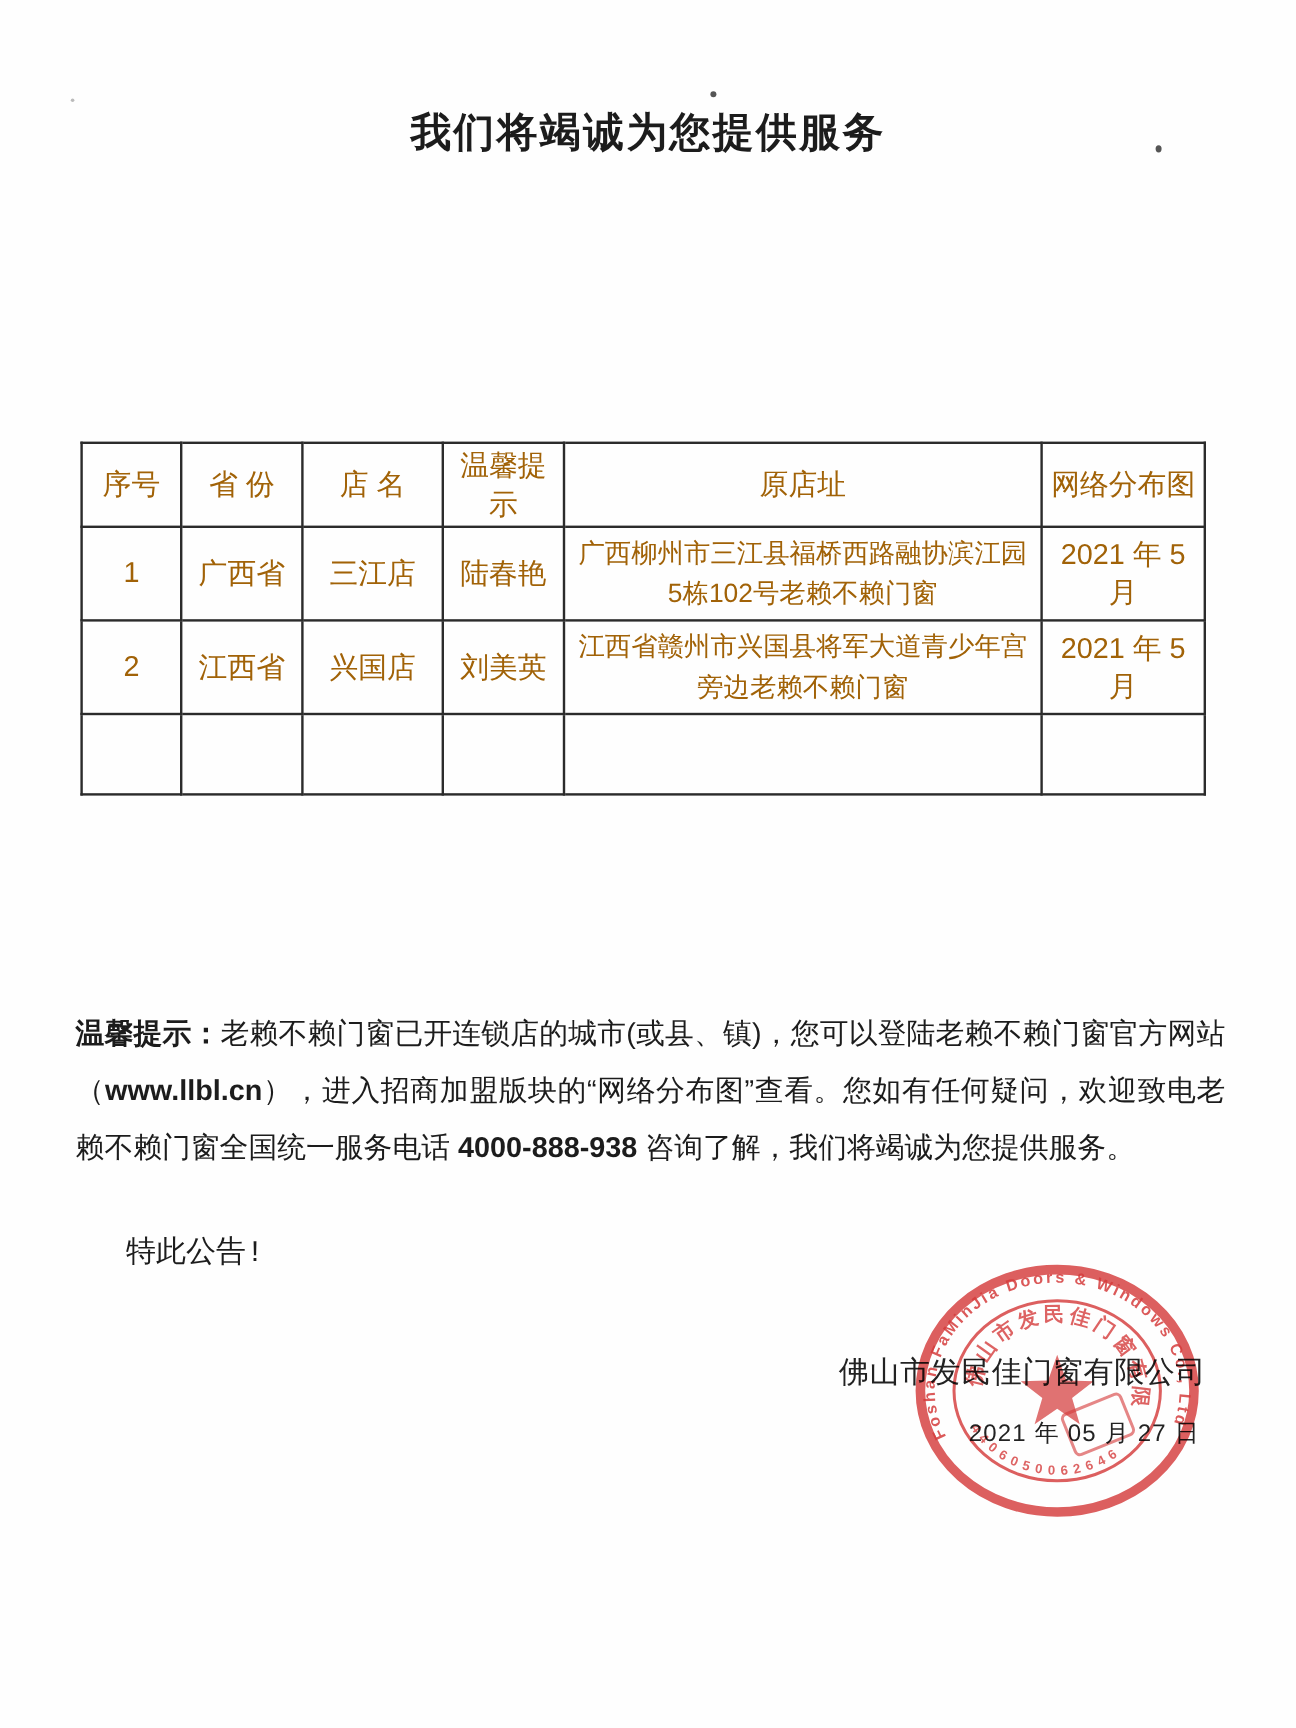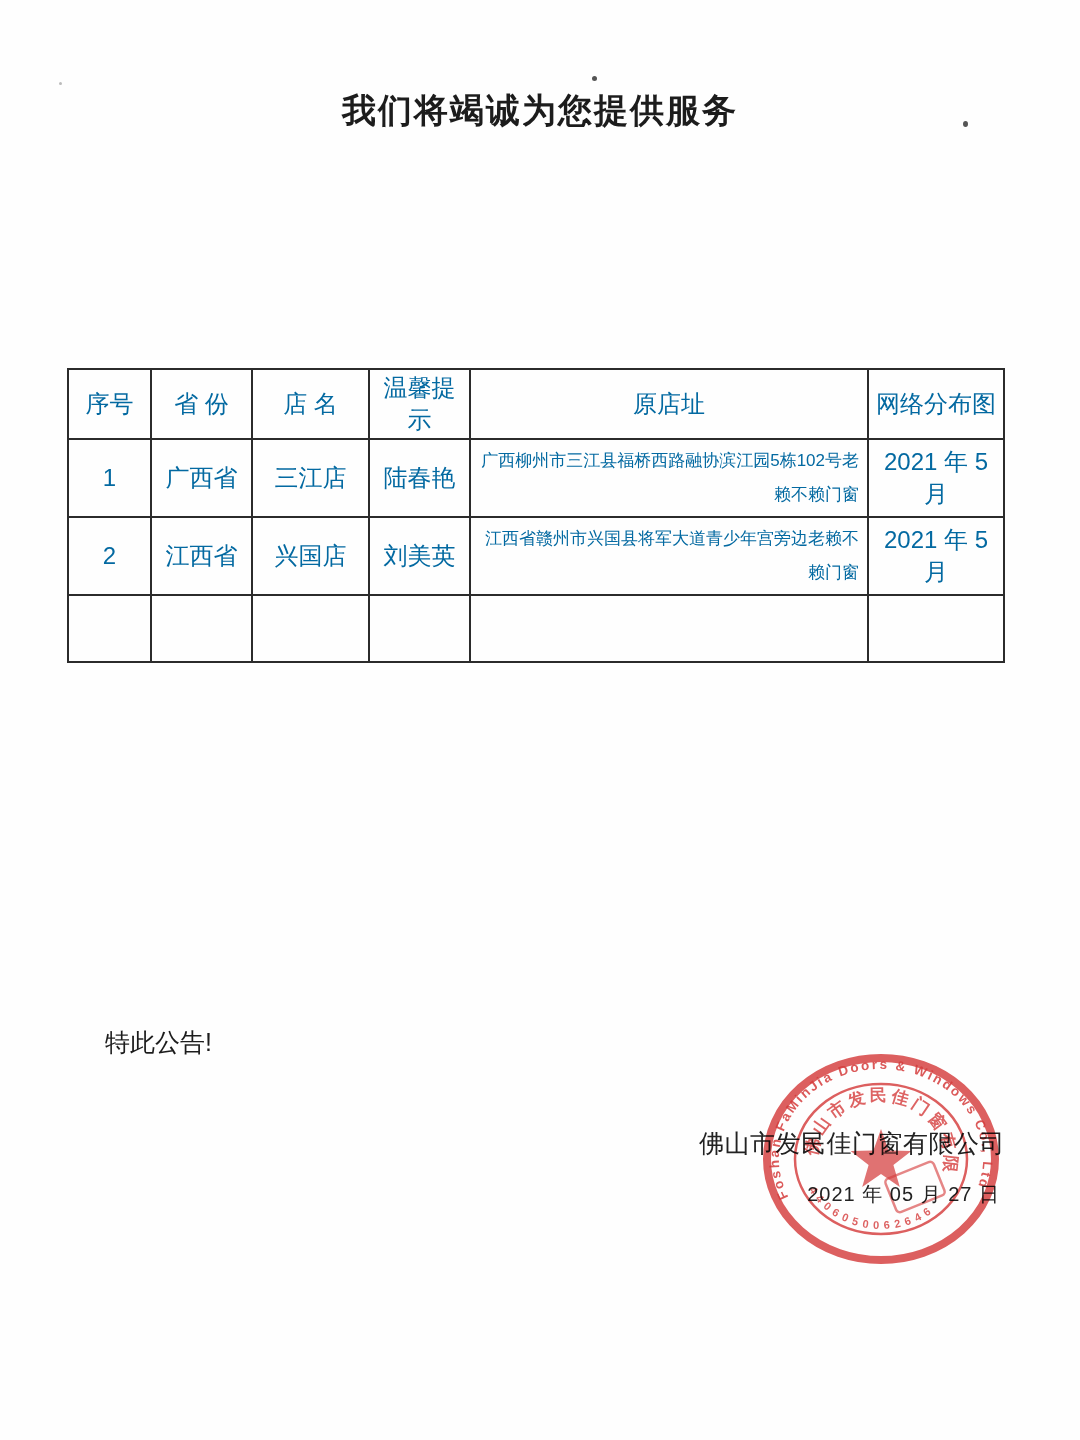--- a/index.html
+++ b/index.html
@@ -15,39 +15,39 @@
     text-align:center; font-size:34px; font-weight:bold; letter-spacing:2px;
   }
   .intro {
     position:absolute; top:146px; left:63px; width:957px;
     font-size:23.5px; line-height:49px; text-align:justify; text-indent:2em;
   }
 
   table.coop {
     position:absolute; top:368px; left:67px; width:936px;
     border-collapse:collapse; table-layout:fixed;
-    font-size:24px; color:#0369a1;
+    font-size:24px; color:#a16207;
   }
   table.coop td, table.coop th {
     border:2px solid #2b2b2b; text-align:center; vertical-align:middle;
     font-weight:normal; padding:2px 4px; overflow:hidden;
   }
-  table.coop .c-addr { text-align:right; font-size:17px; line-height:34px; padding:4px 8px; }
+  table.coop .c-addr { text-align:center; font-size:22px; line-height:34px; padding:4px 8px; }
   tr.hdr   { height:64px; }
   tr.r1    { height:76px; }
   tr.r2    { height:75px; }
   tr.r3    { height:67px; }
 
   .tip {
     position:absolute; top:838px; left:63px; width:958px;
     font-size:24px; line-height:47.5px; text-align:justify;
   }
   .tip b { font-weight:bold; }
 
-  .end-note { position:absolute; top:1026px; left:105px; font-size:25px; }
+  .end-note { position:absolute; top:1026px; left:105px; font-size:25px;font-family:Liberation Mono, monospace; }
 
   .sig-company {
     position:absolute; top:1127px; right:75px;
     font-size:25px; letter-spacing:0.5px; color:#222; z-index:2;
   }
   .sig-date {
     position:absolute; top:1181px; right:80px;
     font-size:20px; letter-spacing:1px; color:#222; z-index:2;
   }
 
@@ -107,20 +107,21 @@
         <td></td>
         <td></td>
         <td></td>
         <td></td>
         <td class="c-addr"></td>
         <td></td>
       </tr>
     </tbody>
   </table>
 
+  <div class="tip"><b>温馨提示：</b><span>老赖不赖门窗已开连锁店的城市(或县、镇)，您可以登陆老赖不赖门窗官方网站（</span><b>www.llbl.cn</b><span>），进入招商加盟版块的“网络分布图”查看。您如有任何疑问，欢迎致电老赖不赖门窗全国统一服务电话 </span><b>4000-888-938</b><span> 咨询了解，我们将竭诚为您提供服务。</span></div>
 
   <div class="end-note">特此公告!</div>
 
   <div class="sig-company">佛山市发民佳门窗有限公司</div>
   <div class="sig-date">2021 年 05 月 27 日</div>
 
   <svg class="seal" viewBox="0 0 260 240" xmlns="http://www.w3.org/2000/svg">
     <g stroke="#d63c3c" fill="none" opacity="0.82">
       <ellipse cx="130" cy="120" rx="114" ry="101" stroke-width="8"></ellipse>
       <ellipse cx="130" cy="120" rx="86" ry="75" stroke-width="2.5"></ellipse>

